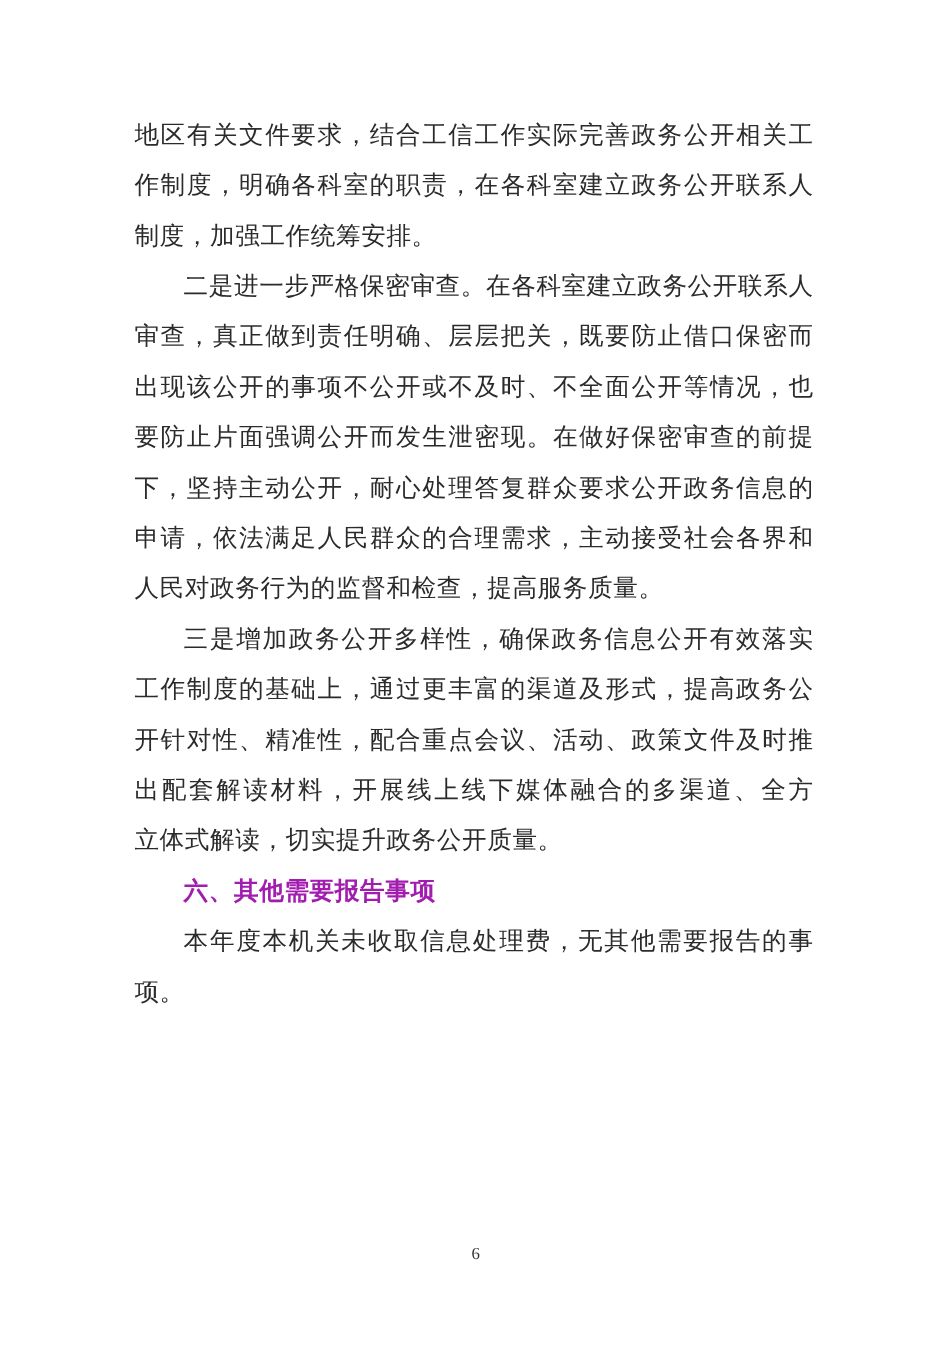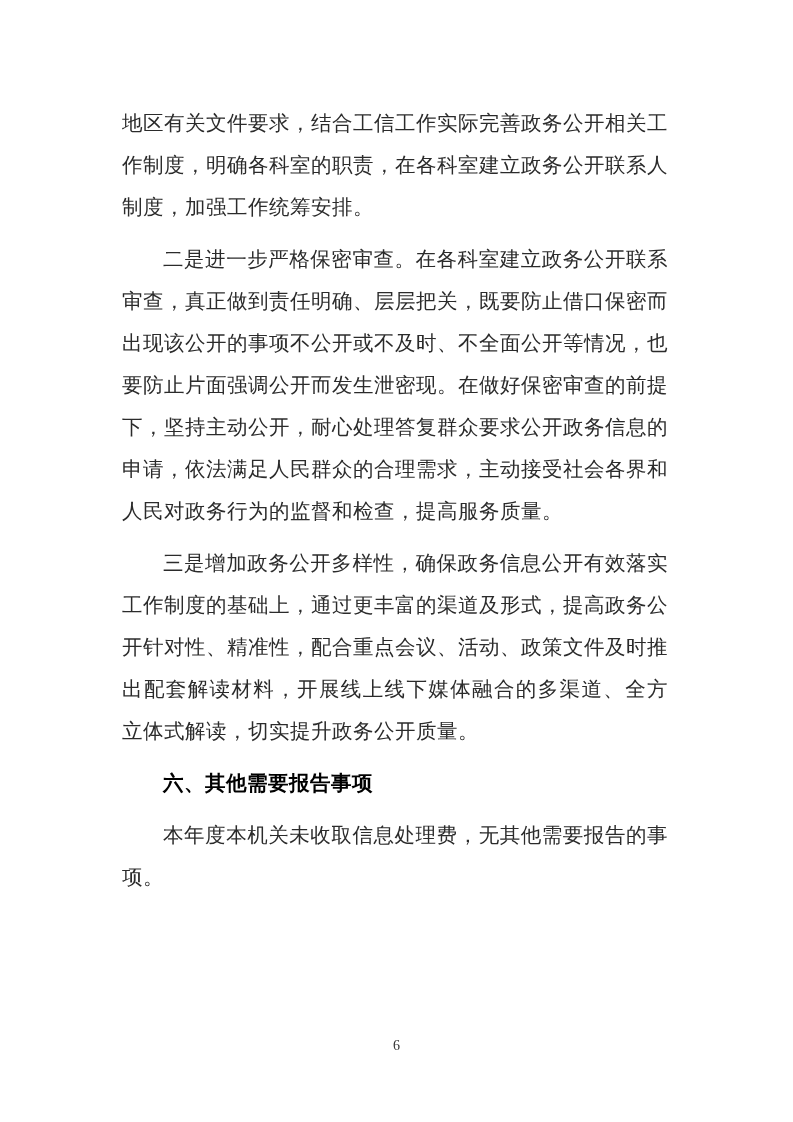--- a/index.html
+++ b/index.html
@@ -16,41 +16,41 @@
     inset: 0;
     background: #ffffff;
   }
   .doc-body {
     position: absolute;
     top: 92px;
     left: 112px;
     width: 566px;
     color: #2b2b2b;
   }
-  .para { margin: 10px; padding: 0; }
+  .para { margin: 0; padding: 0; }
   .line {
     font-size: 20.5px;
     line-height: 42px;
     height: 42px;
     overflow: hidden;
     text-align: justify;
     text-align-last: justify;
     letter-spacing: 0.5px;
   }
   .line.last {
     text-align: left;
     text-align-last: left;
   }
   .line.indent {
     text-indent: 2em;
   }
   .para.heading .line {
     font-family: Liberation Sans, sans-serif;
     font-weight: bold;
-    color: #000000;
+    color: #a21caf;
     text-align: left;
     text-align-last: left;
   }
   .page-footer {
     position: absolute;
     top: 1036px;
     left: 0;
     width: 793px;
     text-align: center;
     font-size: 14px;

